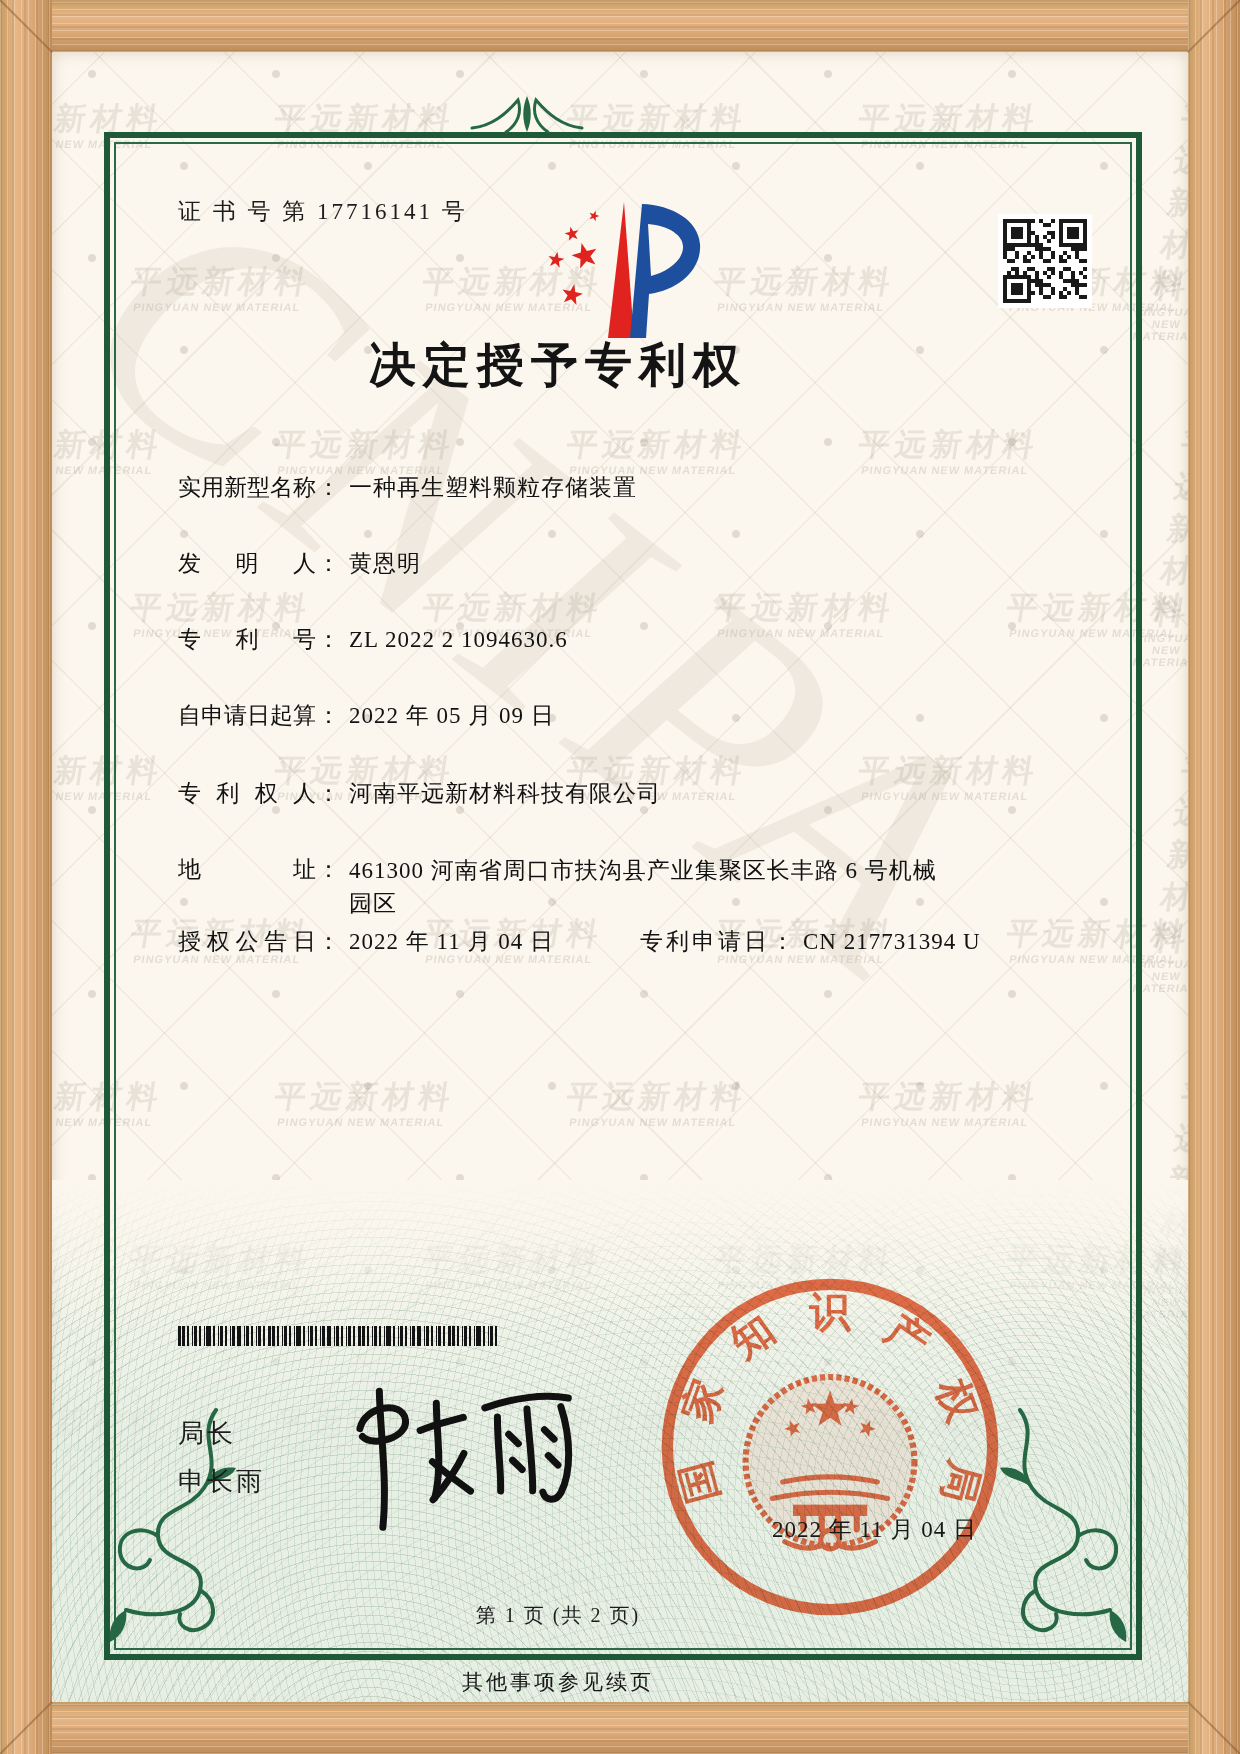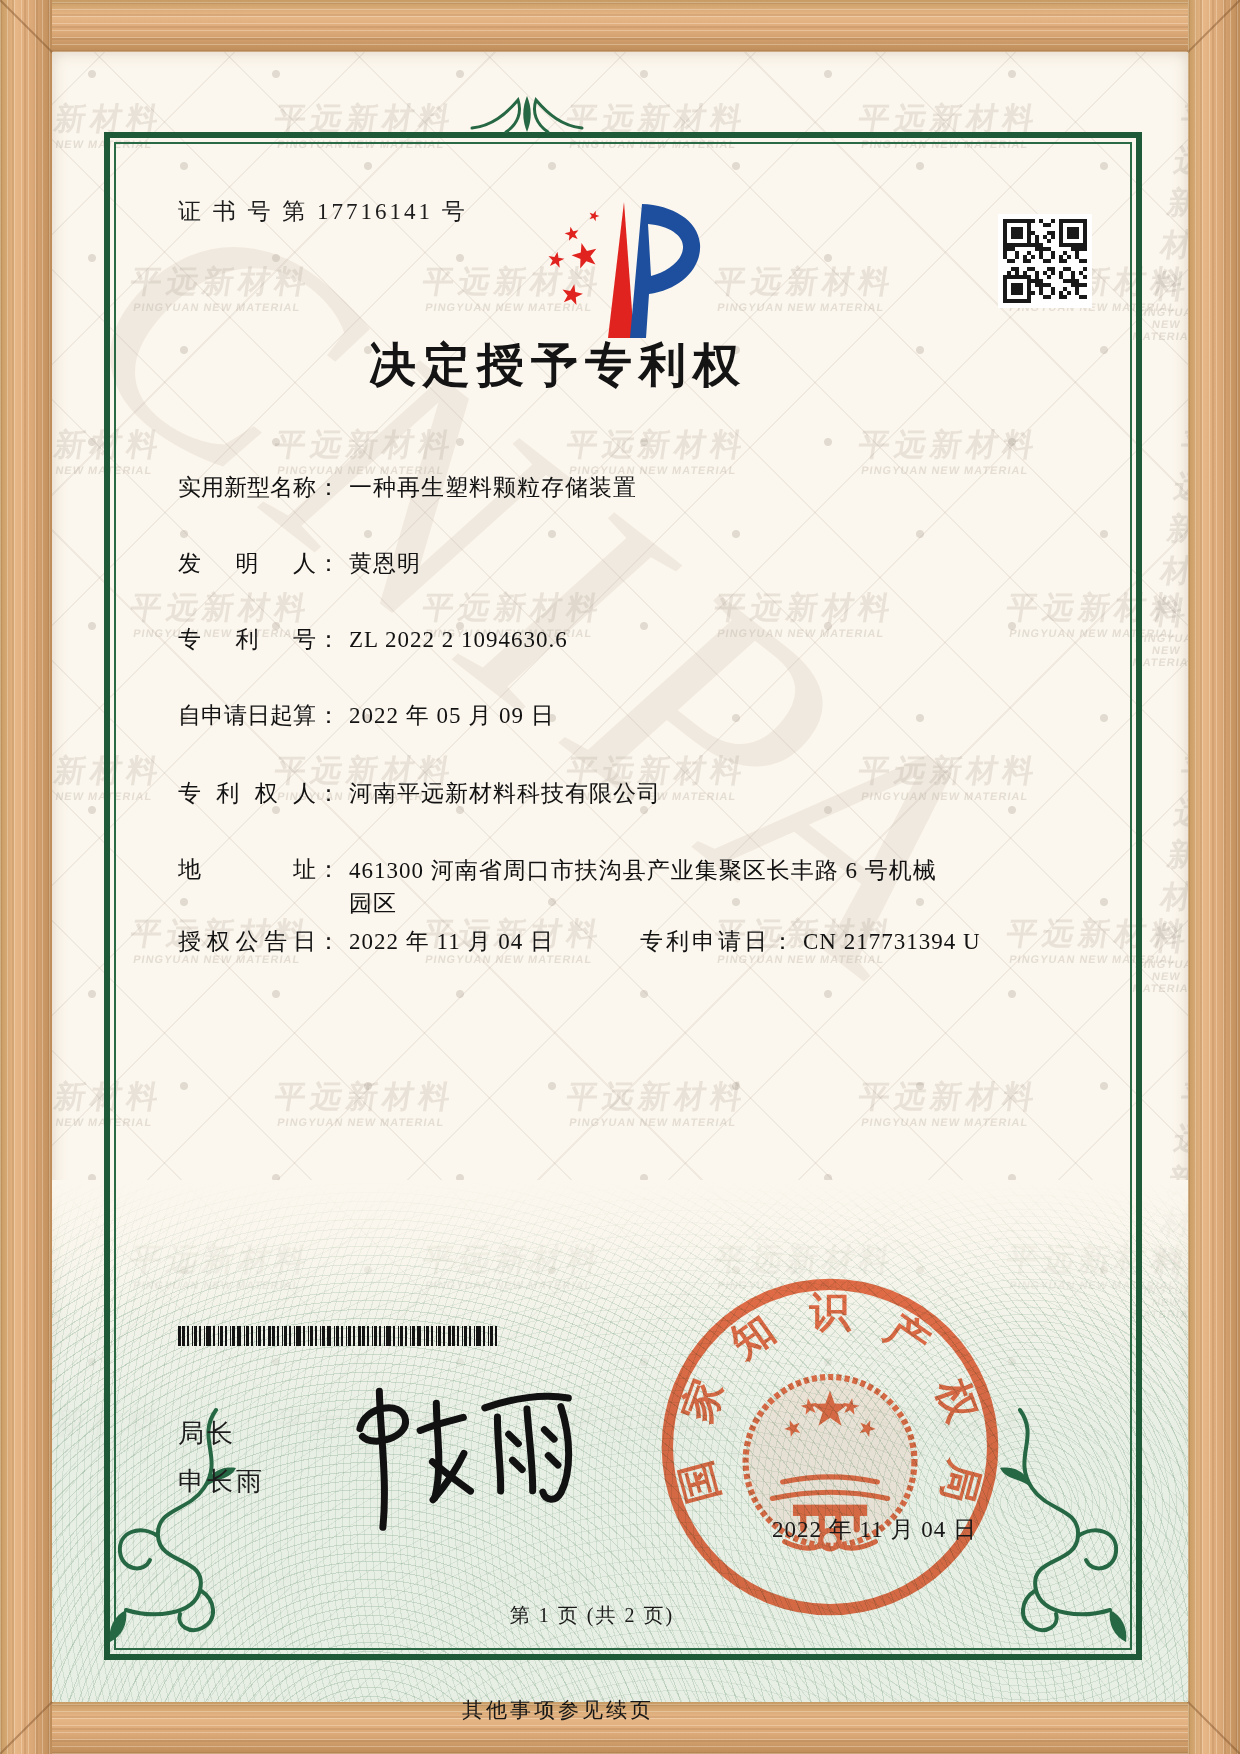--- a/index.html
+++ b/index.html
@@ -75,22 +75,22 @@
   .grant2 .f-label2{letter-spacing:3px;}
   .paras{left:134px;top:1016px;width:836px;font-size:22.5px;line-height:39px;text-align:justify;color:#131313;}
   .paras p{margin:0;text-indent:2em;}
   #barcode{left:178px;top:1326px;width:322px;height:20px;position:absolute;z-index:30;}
   #barcode i{position:absolute;top:0;bottom:0;background:#131313;}
   .director{left:178px;font-family:"Liberation Sans","DejaVu Sans",sans-serif;
             font-size:26px;letter-spacing:3px;color:#1d1d1d;}
   .sig{left:348px;top:1372px;width:260px;height:165px;z-index:31;}
   .seal{left:655px;top:1272px;width:350px;height:350px;z-index:32;mix-blend-mode:multiply;opacity:.92;}
   .seal-date{left:772px;top:1514px;font-size:23px;letter-spacing:1px;color:#171717;z-index:34;}
-  .page-num{left:104px;top:1602px;width:908px;text-align:center;font-size:20px;letter-spacing:2px;color:#1a1a1a;padding-left:34px;}
-  .cont-note{left:104px;top:1668px;width:908px;text-align:center;font-size:21px;letter-spacing:3px;color:#161616;z-index:30;margin-top:28px;}
+  .page-num{left:104px;top:1602px;width:908px;text-align:center;font-size:20px;letter-spacing:2px;color:#1a1a1a;}
+  .cont-note{left:104px;top:1668px;width:908px;text-align:center;font-size:21px;letter-spacing:3px;color:#161616;z-index:30;}
 </style>
 </head>
 <body>
 
 <div class="wood wood-top"></div>
 <div class="wood wood-bottom"></div>
 <div class="wood wood-left"></div>
 <div class="wood wood-right"></div>
 <div class="miter tl"></div>
 <div class="miter tr"></div>

